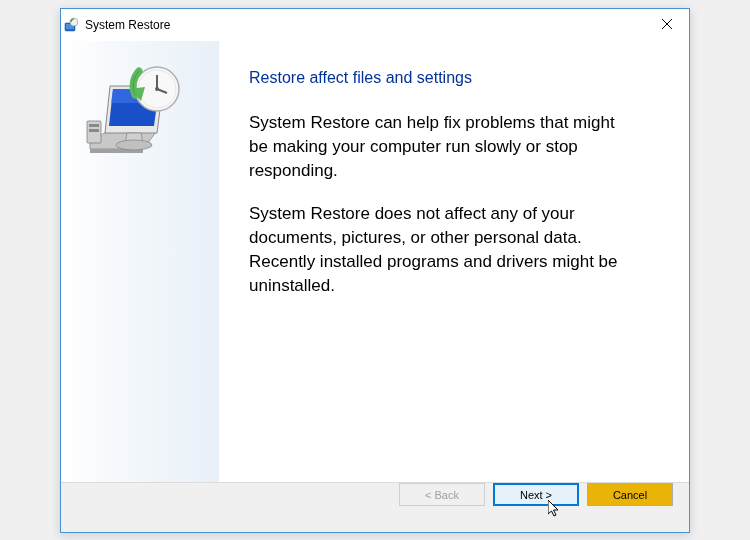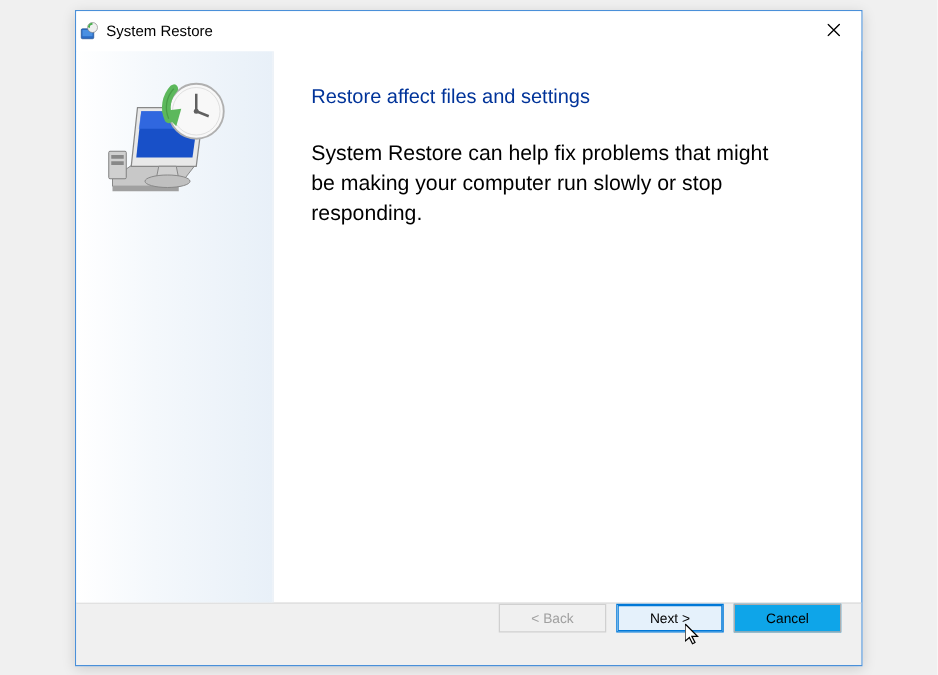--- a/index.html
+++ b/index.html
@@ -105,21 +105,21 @@
       justify-content: flex-end;
       padding-right: 16px;
       gap: 8px;
     }
     .btn {
       min-width: 86px;
       height: 23px;
       font-size: 11px;
       font-family: inherit;
       border: 1px solid #adadad;
-      background: #0ea5e9;
+      background: #eab308;
       cursor: pointer;
       padding: 0 10px;
     }
     .btn:disabled {
       background: #f0f0f0;
       color: #a0a0a0;
       border-color: #d0d0d0;
       cursor: default;
     }
     .btn.highlight {
@@ -185,20 +185,21 @@
           <path d="M 54 10 A 22 22 0 0 0 50 34" fill="none" stroke="#5cb85c" stroke-width="7" stroke-linecap="round"></path>
           <polygon points="44,28 56,40 60,26" fill="#5cb85c"></polygon>
           <path d="M 54 10 A 22 22 0 0 0 50 34" fill="none" stroke="#3a8a3a" stroke-width="1" opacity="0.6"></path>
         </svg>
       </div>
     </div>
 
     <div class="content">
       <h1 class="heading">Restore affect files and settings</h1>
       <p class="para">System Restore can help fix problems that might be making your computer run slowly or stop responding.</p>
+      <p class="para">System Restore does not affect any of your documents, pictures, or other personal data. Recently installed programs and drivers might be uninstalled.</p>
     </div>
   </div>
 
   <div class="footer">
     <button class="btn" disabled="">&lt; Back</button>
     <button class="btn highlight">Next &gt;</button>
     <button class="btn">Cancel</button>
   </div>
 
   <div class="cursor">

